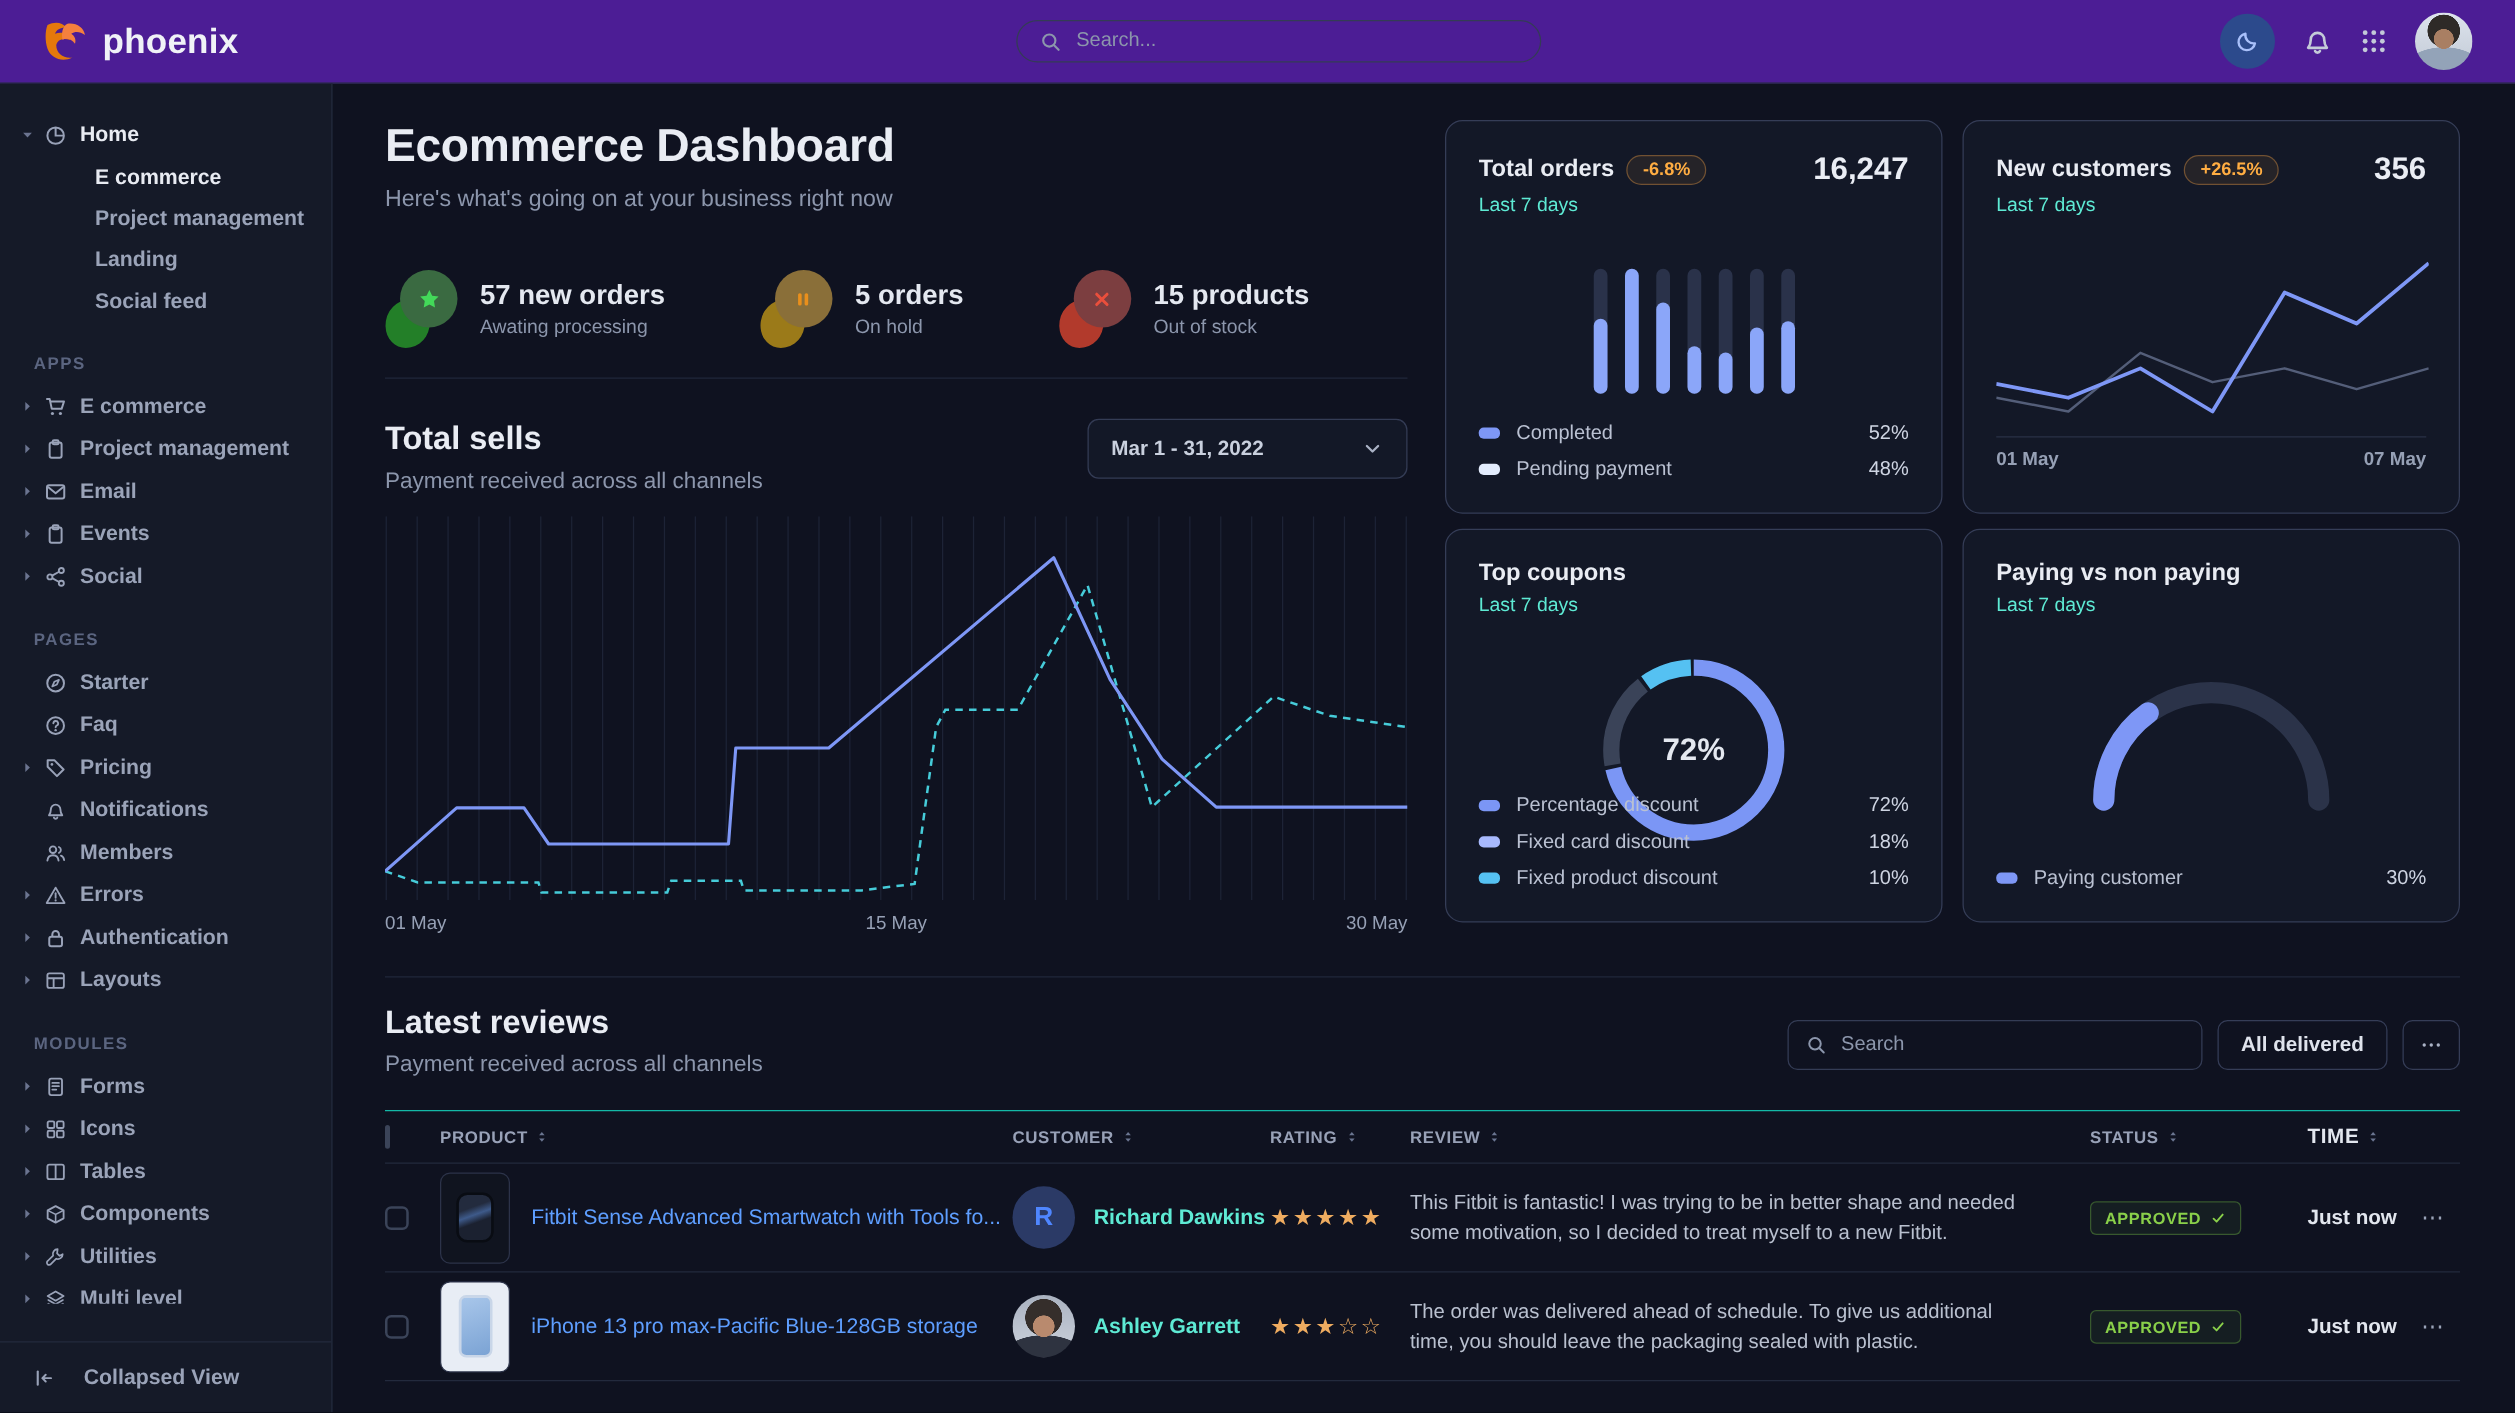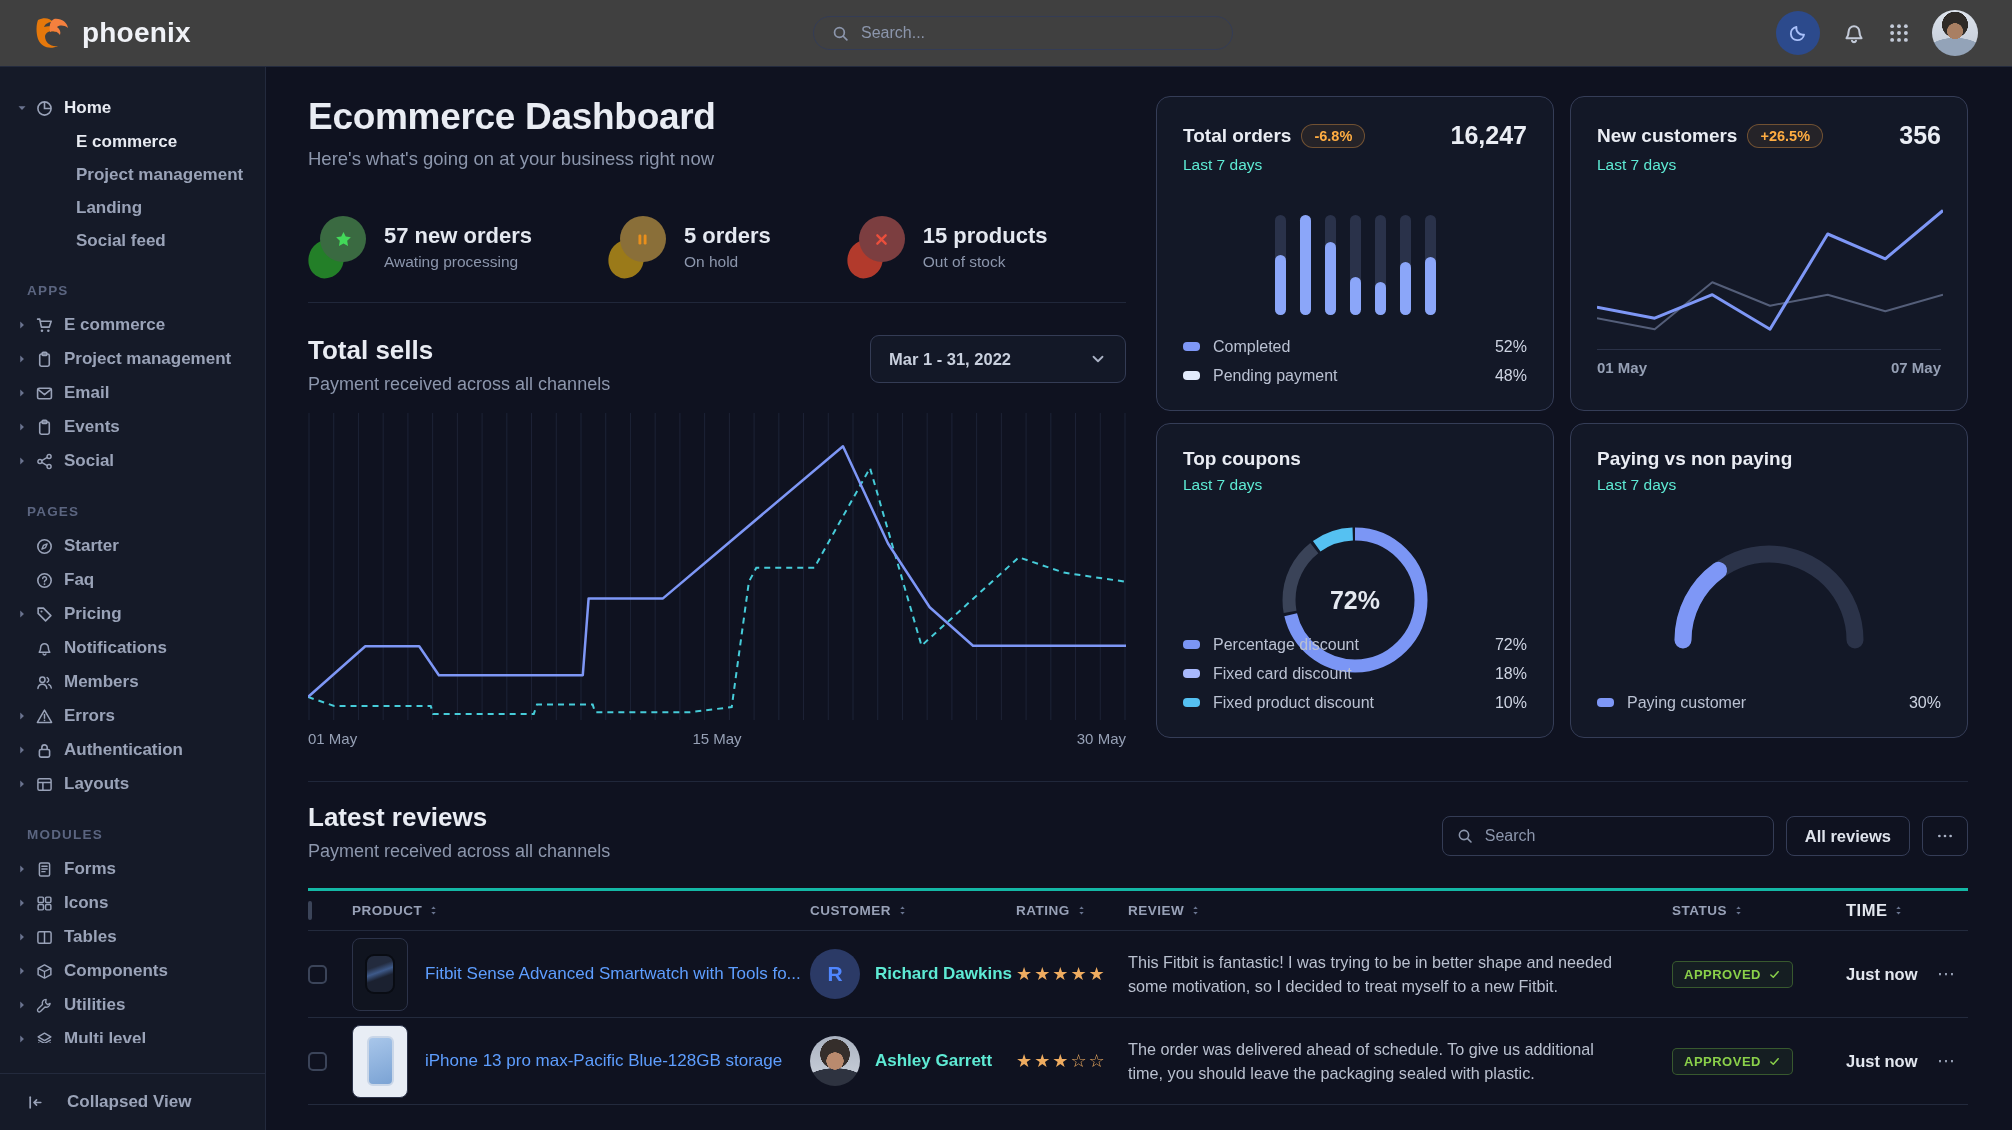--- a/index.html
+++ b/index.html
@@ -1,21 +1,21 @@
 <!DOCTYPE html>
 <html><head>
 <meta charset="utf-8">
 <style>
   * { margin:0; padding:0; box-sizing:border-box; }
   html,body { background:#090b13; }
   body { font-family:"Liberation Sans","DejaVu Sans",sans-serif; }
   .app { position:relative; width:2012px; height:1130px; overflow:hidden; background:#0f1220; color:#dfe3ed; }
 
   
-  .navbar { position:relative; height:67px; background:#404040; border-bottom:1px solid #232a3d; display:flex; align-items:center; padding:0 34px; }
+  .navbar { position:relative; height:67px; background:#4c1d95; border-bottom:1px solid #232a3d; display:flex; align-items:center; padding:0 34px; }
   .brand { display:flex; align-items:center; gap:12px; }
   .brand-name { font-size:28px; font-weight:700; color:#f0f2f7; letter-spacing:.2px; }
   .nav-search { position:absolute; left:813px; top:16px; width:420px; height:34px; border:1px solid #343c55; border-radius:17px; display:flex; align-items:center; gap:12px; padding:0 18px; color:#8c96ac; }
   .nav-search input { background:transparent; border:none; outline:none; color:#c9d0de; font-size:16px; width:100%; font-family:inherit; }
   .nav-search input::placeholder { color:#8c96ac; }
   .nav-right { margin-left:auto; display:flex; align-items:center; gap:22px; }
   .moon-btn { width:44px; height:44px; border-radius:50%; background:#2c4a8c; border:none; color:#a9c0fa; display:flex; align-items:center; justify-content:center; cursor:pointer; }
   .icon-btn { background:none; border:none; color:#c3cad8; display:flex; align-items:center; justify-content:center; cursor:pointer; }
   .avatar { width:46px; height:46px; border-radius:50%; overflow:hidden; }
   .avatar-nav { background:
@@ -91,21 +91,21 @@
   .reviews { margin-top:34px; border-top:1px solid #20273a; padding-top:20px; }
   .reviews-head { display:flex; align-items:flex-start; justify-content:space-between; }
   .reviews-controls { display:flex; align-items:center; gap:12px; margin-top:14px; }
   .rv-search { width:332px; height:40px; border:1px solid #343c55; border-radius:8px; display:flex; align-items:center; gap:12px; padding:0 14px; color:#8c96ac; }
   .rv-search input { background:transparent; border:none; outline:none; color:#c9d0de; font-size:16px; width:100%; font-family:inherit; }
   .rv-search input::placeholder { color:#8c96ac; }
   .btn-outline { height:40px; border:1px solid #353d57; background:transparent; border-radius:8px; color:#dfe3ec; font-size:16.5px; font-weight:600; padding:0 18px; cursor:pointer; font-family:inherit; }
   .btn-dots { width:46px; display:flex; align-items:center; justify-content:center; color:#aab2c5; }
 
   .t-grid { display:grid; grid-template-columns:44px 458px 206px 112px 1fr 146px 116px 44px; align-items:center; }
-  .t-head { margin-top:26px; border-top:3px solid #14b8a6; height:42px; font-size:13.5px; font-weight:700; letter-spacing:.5px; color:#98a1b7; }
+  .t-head { margin-top:26px; border-top:1px solid #14b8a6; height:42px; font-size:13.5px; font-weight:700; letter-spacing:.5px; color:#98a1b7; }
   .th { display:flex; align-items:center; gap:5px; cursor:pointer; }
   .t-row { border-top:1px solid #232a3d; height:87px; }
   .t-row > div { display:flex; align-items:center; }
   .t-row.partial { height:120px; }
   .t-row.partial > div { align-items:flex-start; padding-top:7px; }
   .checkbox { width:19px; height:19px; border:2px solid #3b4459; border-radius:5px; cursor:pointer; }
   .prod-cell { gap:17px; }
   .thumb { width:56px; height:73px; border:1px solid #2c3349; border-radius:8px; display:flex; align-items:center; justify-content:center; overflow:hidden; flex:none; background:#10141f; }
   .thumb.watch::before { content:""; width:26px; height:36px; background:linear-gradient(160deg,#232b3e 30%,#3e5a8a 45%,#1b2130 60%); border-radius:9px; border:2px solid #090c13; }
   .thumb.iphone { background:#e8edf5; }
@@ -723,21 +723,21 @@
           <div class="reviews-controls">
             <div class="rv-search">
               <span>
                   <svg width="16" height="16" viewBox="0 0 16 16">
                     <circle cx="7" cy="7" r="4.6" fill="none" stroke="currentColor" stroke-width="1.6"></circle>
                     <path d="M10.6 10.6 14 14" stroke="currentColor" stroke-width="1.6" stroke-linecap="round"></path>
                   </svg>
                 </span>
               <input placeholder="Search" style="">
             </div>
-            <button class="btn-outline">All reviews</button>
+            <button class="btn-outline">All delivered</button>
             <button class="btn-outline btn-dots">
               <span>
                   <svg width="18" height="18" viewBox="0 0 16 16" fill="currentColor">
                     <circle cx="3" cy="8" r="1.2"></circle>
                     <circle cx="8" cy="8" r="1.2"></circle>
                     <circle cx="13" cy="8" r="1.2"></circle>
                   </svg>
                 </span>
             </button>
           </div>

